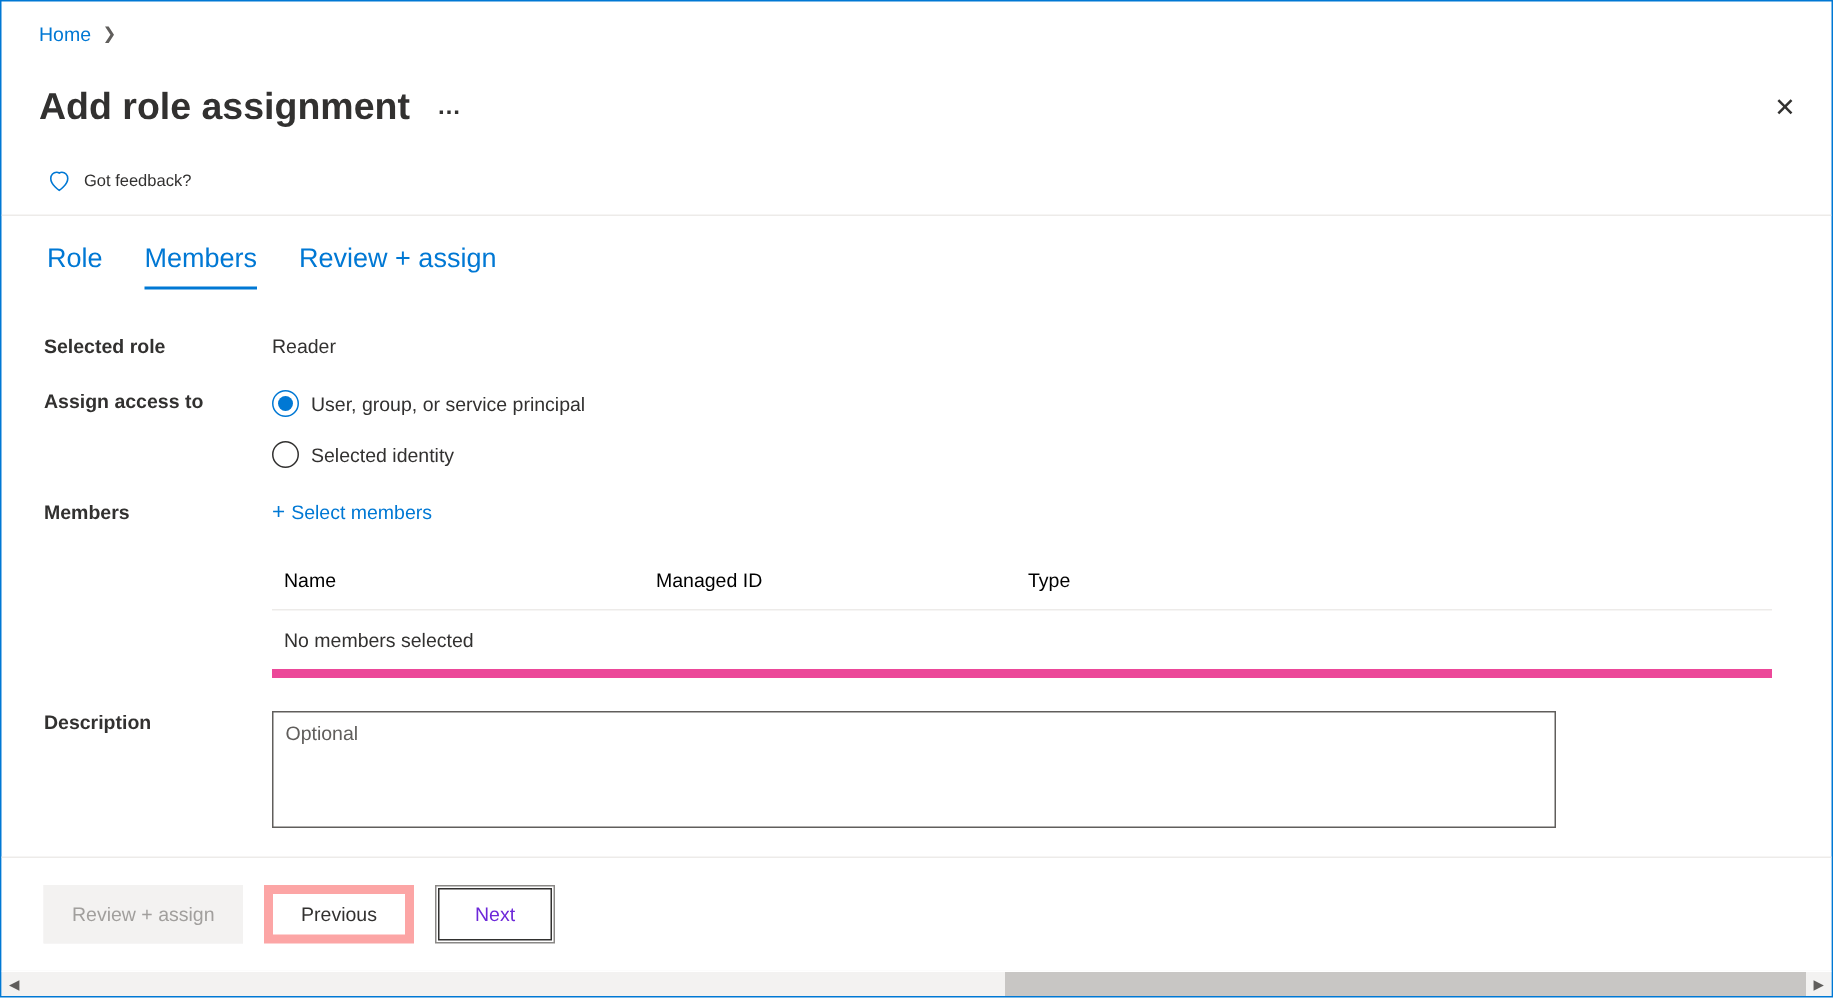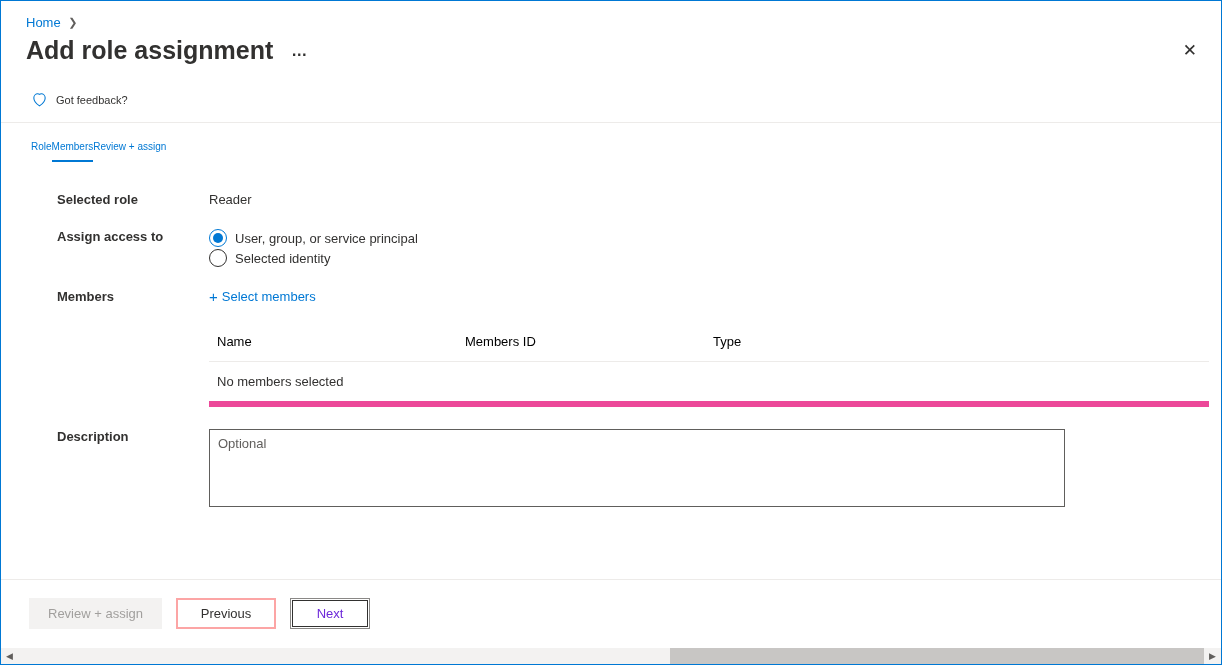--- a/index.html
+++ b/index.html
@@ -37,20 +37,21 @@
       margin-left: 4px;
       font-size: 11px;
       position: relative;
       top: -1px;
     }
     .header-row {
       display: flex;
       align-items: center;
       justify-content: space-between;
       padding: 4px 18px 0 25px;
+      margin-top: 21px;
     }
     .page-title {
       font-size: 25px;
       font-weight: 600;
       color: #323130;
       display: flex;
       align-items: center;
     }
     .page-title .ellipsis {
       font-size: 16px;
@@ -91,56 +92,56 @@
       height: 17px;
     }
     .scroll-area::-webkit-scrollbar-track {
       background: #f3f2f1;
     }
     .scroll-area::-webkit-scrollbar-thumb {
       background: #c8c6c4;
     }
     .tabs {
       display: flex;
+      gap: 28px;
       padding: 18px 0 0 30px;
-      font-size: 10px;
+      font-size: 18px;
     }
     .tab-item {
       color: #0078d4;
       cursor: pointer;
       padding-bottom: 8px;
     }
     .tab-item.active {
       border-bottom: 2px solid #0078d4;
       color: #0078d4;
     }
     .form-section {
-      padding: 30px 28px 0 12px;
-      margin-left: 44px;
+      padding: 30px 28px 0 28px;
     }
     .form-row {
       display: flex;
       margin-bottom: 22px;
       align-items: flex-start;
     }
     .form-label {
       width: 152px;
       font-size: 13px;
       font-weight: 600;
       flex-shrink: 0;
     }
     .form-value {
       flex: 1 1 auto;
       font-size: 13px;
       color: #323130;
     }
     .radio-group {
       display: flex;
       flex-direction: column;
-      gap: 2px;
+      gap: 16px;
     }
     .radio-option {
       display: flex;
       align-items: center;
       gap: 8px;
       cursor: pointer;
     }
     .radio-circle {
       width: 18px;
       height: 18px;
@@ -223,21 +224,21 @@
       text-align: center;
     }
     .btn-disabled {
       background: #f3f2f1;
       border: 1px solid #f3f2f1;
       color: #a19f9d;
       cursor: not-allowed;
     }
     .btn-secondary {
       background: #ffffff;
-      border: 2px solid #fca5a5;
+      border: 6px solid #fca5a5;
       color: #323130;
     }
     .btn-next {
       background: #ffffff;
       border: 1px solid #8a8886;
       outline: 1px solid #323130;
       outline-offset: -3px;
       color: #6d28d9;
       min-width: 80px;
     }
@@ -333,21 +334,21 @@
       <div class="form-row">
         <div class="form-label">Members</div>
         <div class="form-value">
           <div class="select-members-link">
             <span class="plus-icon">+</span>
             <span>Select members</span>
           </div>
           <div class="members-table">
             <div class="table-header">
               <div class="col-name">Name</div>
-              <div class="col-objectid">Members ID</div>
+              <div class="col-objectid">Managed ID</div>
               <div class="col-type">Type</div>
             </div>
             <div class="table-empty">No members selected</div>
           </div>
         </div>
       </div>
 
       <div class="form-row">
         <div class="form-label">Description</div>
         <div class="form-value">

